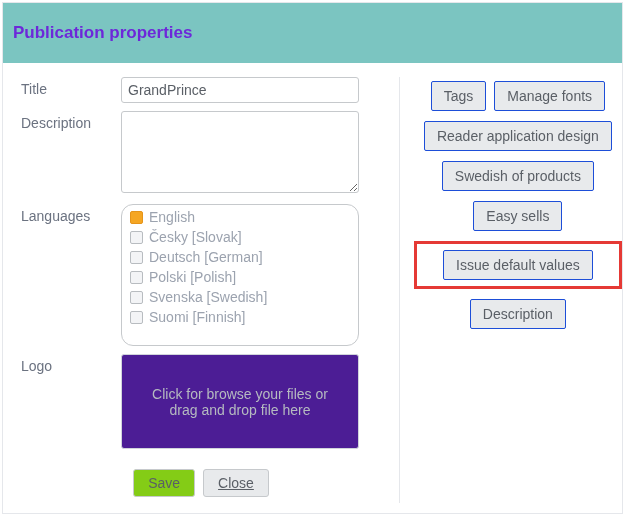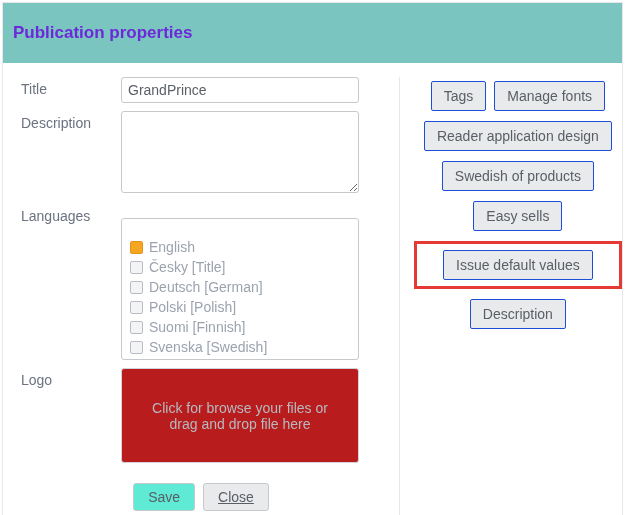--- a/index.html
+++ b/index.html
@@ -69,24 +69,23 @@
       border-radius: 3px;
       padding: 4px 6px;
       font-size: 14px;
       font-family: inherit;
       resize: vertical;
     }
     .lang-box {
       width: 238px;
       height: 142px;
       border: 1px solid #c6c9cc;
-      border-radius: 3px;
+      border-radius: 12px;
       overflow-y: scroll;
-      padding: 18px 0;
-      margin-top: 14px;
+      padding: 2px 0;
     }
     .lang-item {
       display: flex;
       align-items: center;
       gap: 6px;
       padding: 2px 8px;
       color: #9ca3af;
       cursor: pointer;
     }
     .lang-check {
@@ -99,21 +98,21 @@
     }
     .lang-check.checked {
       background: #f5a623;
       border-color: #e5941a;
     }
     .dropzone {
       width: 238px;
       height: 95px;
       border: 1px solid #d1d5db;
       border-radius: 3px;
-      background: #b91c1c;
+      background: #4c1d95;
       display: flex;
       align-items: center;
       justify-content: center;
       text-align: center;
       color: #b5bac0;
       font-size: 14px;
       padding: 10px 22px;
       cursor: pointer;
     }
     .button-row {
@@ -124,21 +123,21 @@
     }
     .btn {
       border: 1px solid #c6c9cc;
       border-radius: 3px;
       padding: 5px 14px;
       font-size: 14px;
       color: #5a5f66;
       cursor: pointer;
       font-family: inherit;
     }
-    .btn-white { background: #5eead4; }
+    .btn-white { background: #84cc16; }
     .btn-gray { background: #e8eaec; text-decoration: underline; }
     .side-btn {
       border: 1px solid #1d4ed8;
       background: #e8eaec;
       border-radius: 2px;
       padding: 6px 12px;
       font-size: 14px;
       color: #5a5f66;
       cursor: pointer;
       white-space: nowrap;
@@ -187,37 +186,37 @@
       <div class="form-row">
         <div class="form-label">Languages</div>
         <div class="form-field">
           <div class="lang-box">
             <div class="lang-item">
               <span class="lang-check checked"></span>
               <span>English</span>
             </div>
             <div class="lang-item">
               <span class="lang-check"></span>
-              <span>Česky [Title]</span>
+              <span>Česky [Slovak]</span>
             </div>
             <div class="lang-item">
               <span class="lang-check"></span>
               <span>Deutsch [German]</span>
             </div>
             <div class="lang-item">
               <span class="lang-check"></span>
               <span>Polski [Polish]</span>
             </div>
             <div class="lang-item">
               <span class="lang-check"></span>
+              <span>Svenska [Swedish]</span>
+            </div>
+            <div class="lang-item">
+              <span class="lang-check"></span>
               <span>Suomi [Finnish]</span>
-            </div>
-            <div class="lang-item">
-              <span class="lang-check"></span>
-              <span>Svenska [Swedish]</span>
             </div>
           </div>
         </div>
       </div>
 
 
       <div class="form-row">
         <div class="form-label">Logo</div>
         <div class="form-field">
           <div class="dropzone">

